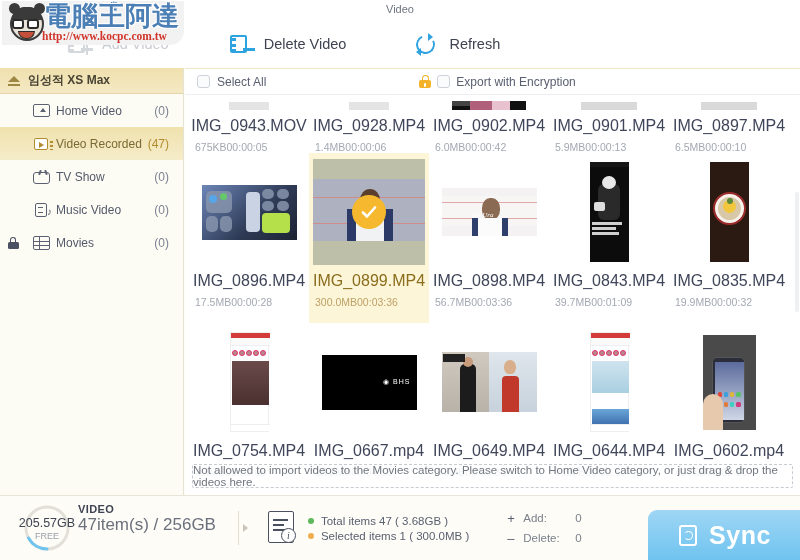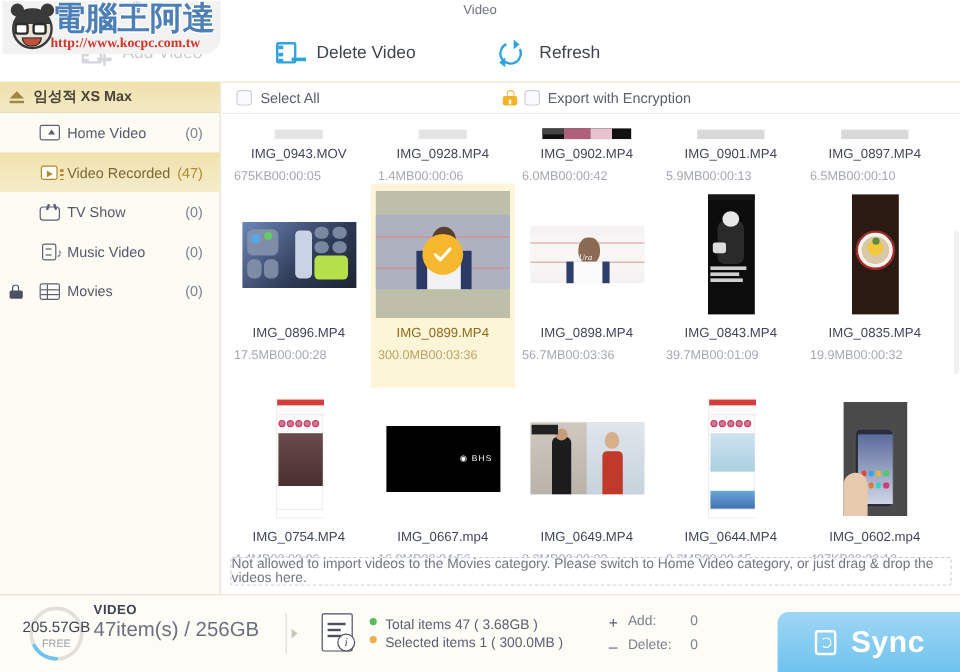--- a/index.html
+++ b/index.html
@@ -212,21 +212,21 @@
     display: flex; flex-direction: column; align-items: center;
     padding-top: 6px; position: relative; cursor: pointer;
   }
   .cell.selected { background: #fdf5d8; }
   .cell.row1 { height: 57px; padding-top: 0; justify-content: flex-end; }
   .thumb-box {
     width: 112px; height: 106px; display: flex; align-items: center; justify-content: center;
     position: relative; overflow: hidden;
   }
   .cell.row1 .thumb-box { height: 10px; align-items: flex-end;}
-  .fname { font-size: 11px; color: #40465a; margin-top: 7px; }
+  .fname { font-size: 16px; color: #40465a; margin-top: 7px; }
   .cell.selected .fname { color: #8a6d1d; }
   .meta { display: flex; width: 108px; margin-top: 6px; }
   .meta span { font-size: 10.5px; color: #a3a8b2; }
   .cell.selected .meta span { color: #bda266; }
   .check {
     position: absolute; left: 50%; top: 50%; transform: translate(-50%,-50%);
     width: 34px; height: 34px; border-radius: 50%; background: #f5b82e;
     display: flex; align-items: center; justify-content: center; z-index: 5;
   }
   .check svg { display:block; }
@@ -332,21 +332,21 @@
   .arrowcol { width: 14px; display:flex; align-items:center; justify-content:center;}
   .tiny-arrow { width:0;height:0;border-top:4px solid transparent;border-bottom:4px solid transparent;border-left:5px solid #c9c5b8;}
   .summary { display:flex; align-items:center; margin-left: 12px; }
   .doc-ic { width: 34px; height: 36px; position: relative; }
   .doc-ic .pg { position:absolute; left:3px; top:1px; width:26px; height:32px; border:1.7px solid #4a5060; border-radius:2px; background:#fff;}
   .doc-ic .l { position:absolute; left:8px; height:1.7px; background:#4a5060;}
   .doc-ic .l1 { top:9px; width:15px;} .doc-ic .l2 { top:14px; width:11px;} .doc-ic .l3 { top:19px; width:15px;}
   .doc-ic .inf { position:absolute; left:16px; top:18px; width:15px; height:15px; border-radius:50%; border:1.7px solid #4a5060; background:#fff;
      display:flex;align-items:center;justify-content:center;font-size:10px;color:#4a5060; font-family:"Liberation Serif",serif; font-style:italic;}
   .sum-lines { margin-left: 9px; }
-  .sum-line { display:flex; align-items:flex-start; gap:7px; font-size: 11.5px; color: #5a6070; margin: 3px 0;}
+  .sum-line { display:flex; align-items:center; gap:7px; font-size: 11.5px; color: #5a6070; margin: 3px 0;}
   .bullet { width:6px; height:6px; border-radius:50%; flex:none;}
   .counters { margin-left: 38px; }
   .ct-line { display:flex; align-items:center; font-size: 11.5px; color: #7b818c; margin: 5px 0;}
   .ct-sign { width: 16px; font-size: 13px; color:#5a6070; text-align:left;}
   .ct-lbl { width: 52px; }
   .ct-val { color: #7b818c; }
   .sync-btn {
     position: absolute; right: 0; top: 14px; width: 152px; height: 51px;
     background: linear-gradient(to bottom, #9fd6f5, #6ec3ef);
     border-radius: 9px 0 0 0;

